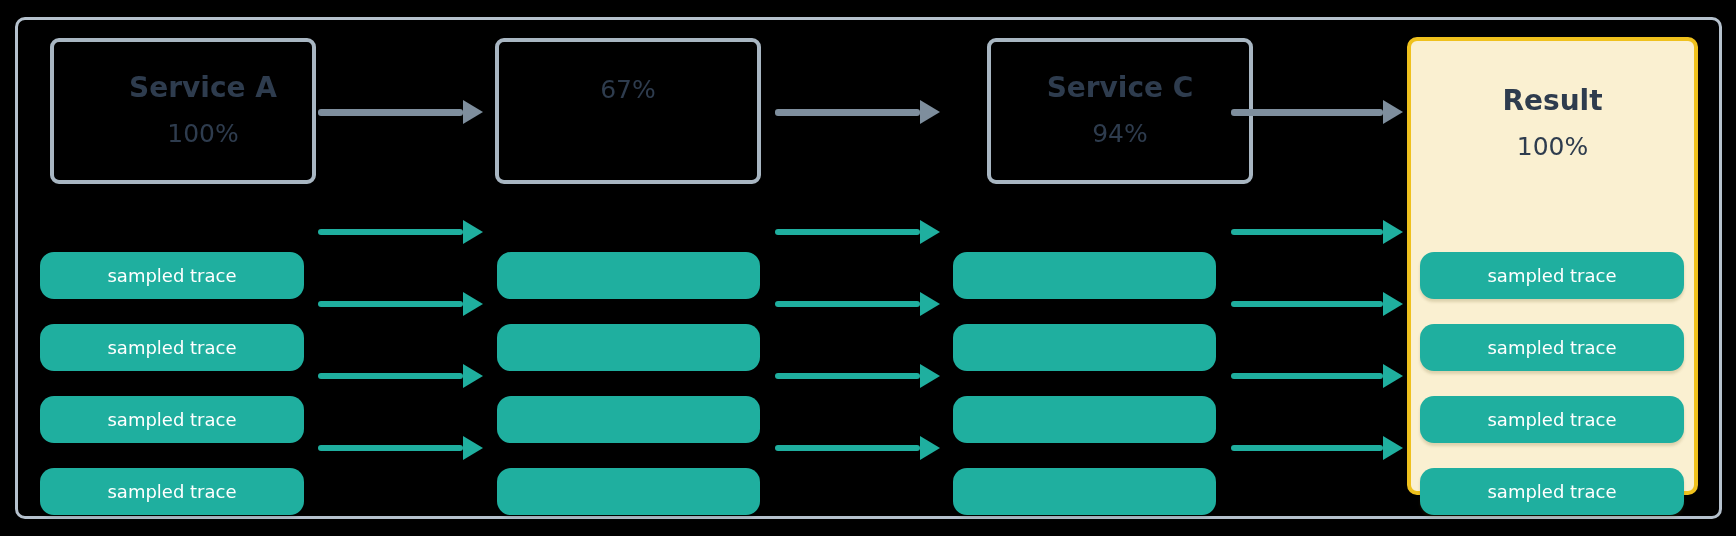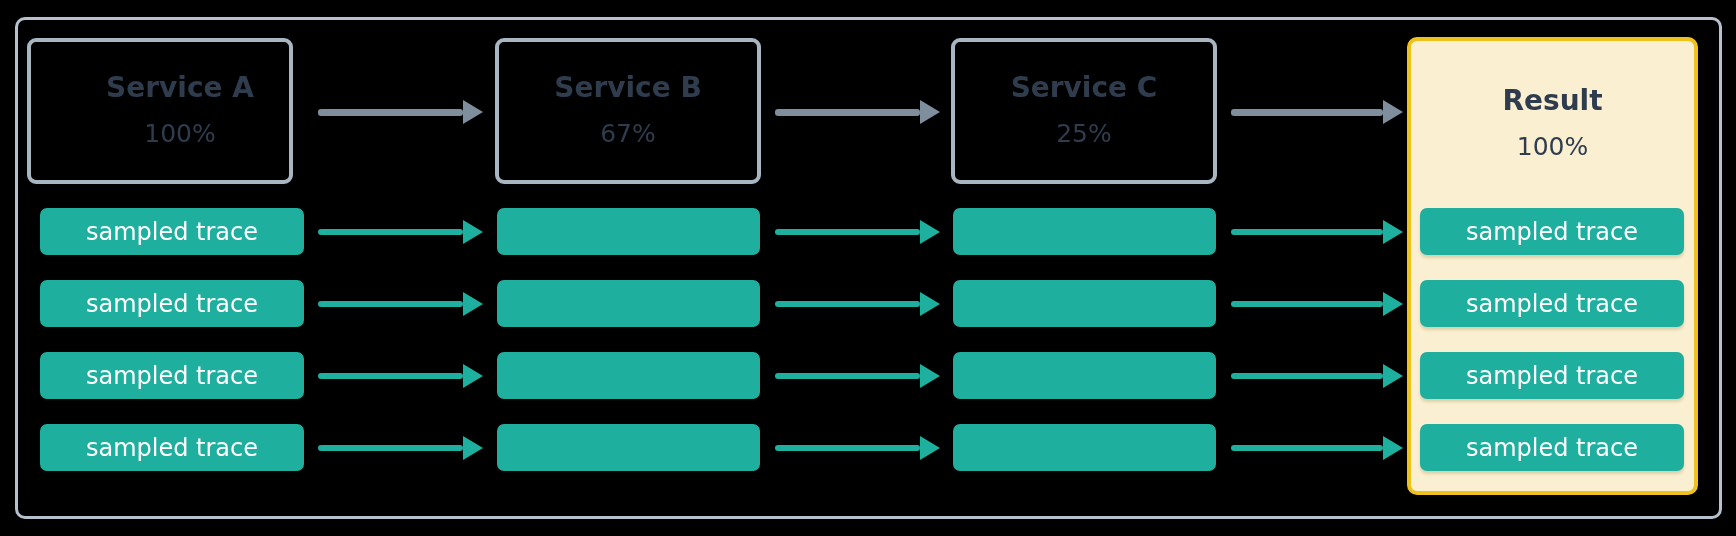--- a/index.html
+++ b/index.html
@@ -53,26 +53,27 @@
     line-height:44px;white-space:nowrap;
   }
   .node-percent{
     font-size:25px;font-weight:normal;color:var(--slate);
     line-height:48px;white-space:nowrap;
   }
   .bar{
     position:absolute;
     height:47px;
     background:var(--teal);
-    border-radius:7px;
+    border-radius:14px;
     color:var(--bar-text);
-    font-size:24px;
+    font-size:18px;
     display:flex;align-items:center;justify-content:center;
     white-space:nowrap;
     box-shadow:0 3px 3px rgba(0,0,0,0.12);
+    margin-top:44px;
   }
   .col-a{left:40px;width:264px;}
   .col-b{left:497px;width:263px;}
   .col-c{left:953px;width:263px;}
   .col-r{left:1420px;width:264px;box-shadow:0 3px 3px rgba(90,70,10,0.18);}
   .row-1{top:208px;} .row-2{top:280px;} .row-3{top:352px;} .row-4{top:424px;}
   .arrow{
     position:absolute;height:24px;
     display:flex;align-items:center;
   }
@@ -93,31 +94,30 @@
   .arrow-row-1{top:220px;} .arrow-row-2{top:292px;}
   .arrow-row-3{top:364px;} .arrow-row-4{top:436px;}
 </style>
 </head>
 <body>
 
 <div class="canvas">
 
   <div class="frame"></div>
 
-  <div class="service-box" style="left:27px;top:38px;padding-left:40px;">
+  <div class="service-box" style="left:50px;top:38px;padding-left:40px;">
     <div class="node-title">Service A</div>
     <div class="node-percent">100%</div>
   </div>
   <div class="service-box" style="left:495px;top:38px;">
-    <div class="node-title">Service B</div>
     <div class="node-percent">67%</div>
   </div>
-  <div class="service-box" style="left:951px;top:38px;">
+  <div class="service-box" style="left:987px;top:38px;">
     <div class="node-title">Service C</div>
-    <div class="node-percent">25%</div>
+    <div class="node-percent">94%</div>
   </div>
 
   <div class="result-box">
     <div class="node-title">Result</div>
     <div class="node-percent">100%</div>
   </div>
 
   <div class="arrow gray gap-1 arrow-row-0">
       <div class="shaft"></div>
       <div class="head"></div>

